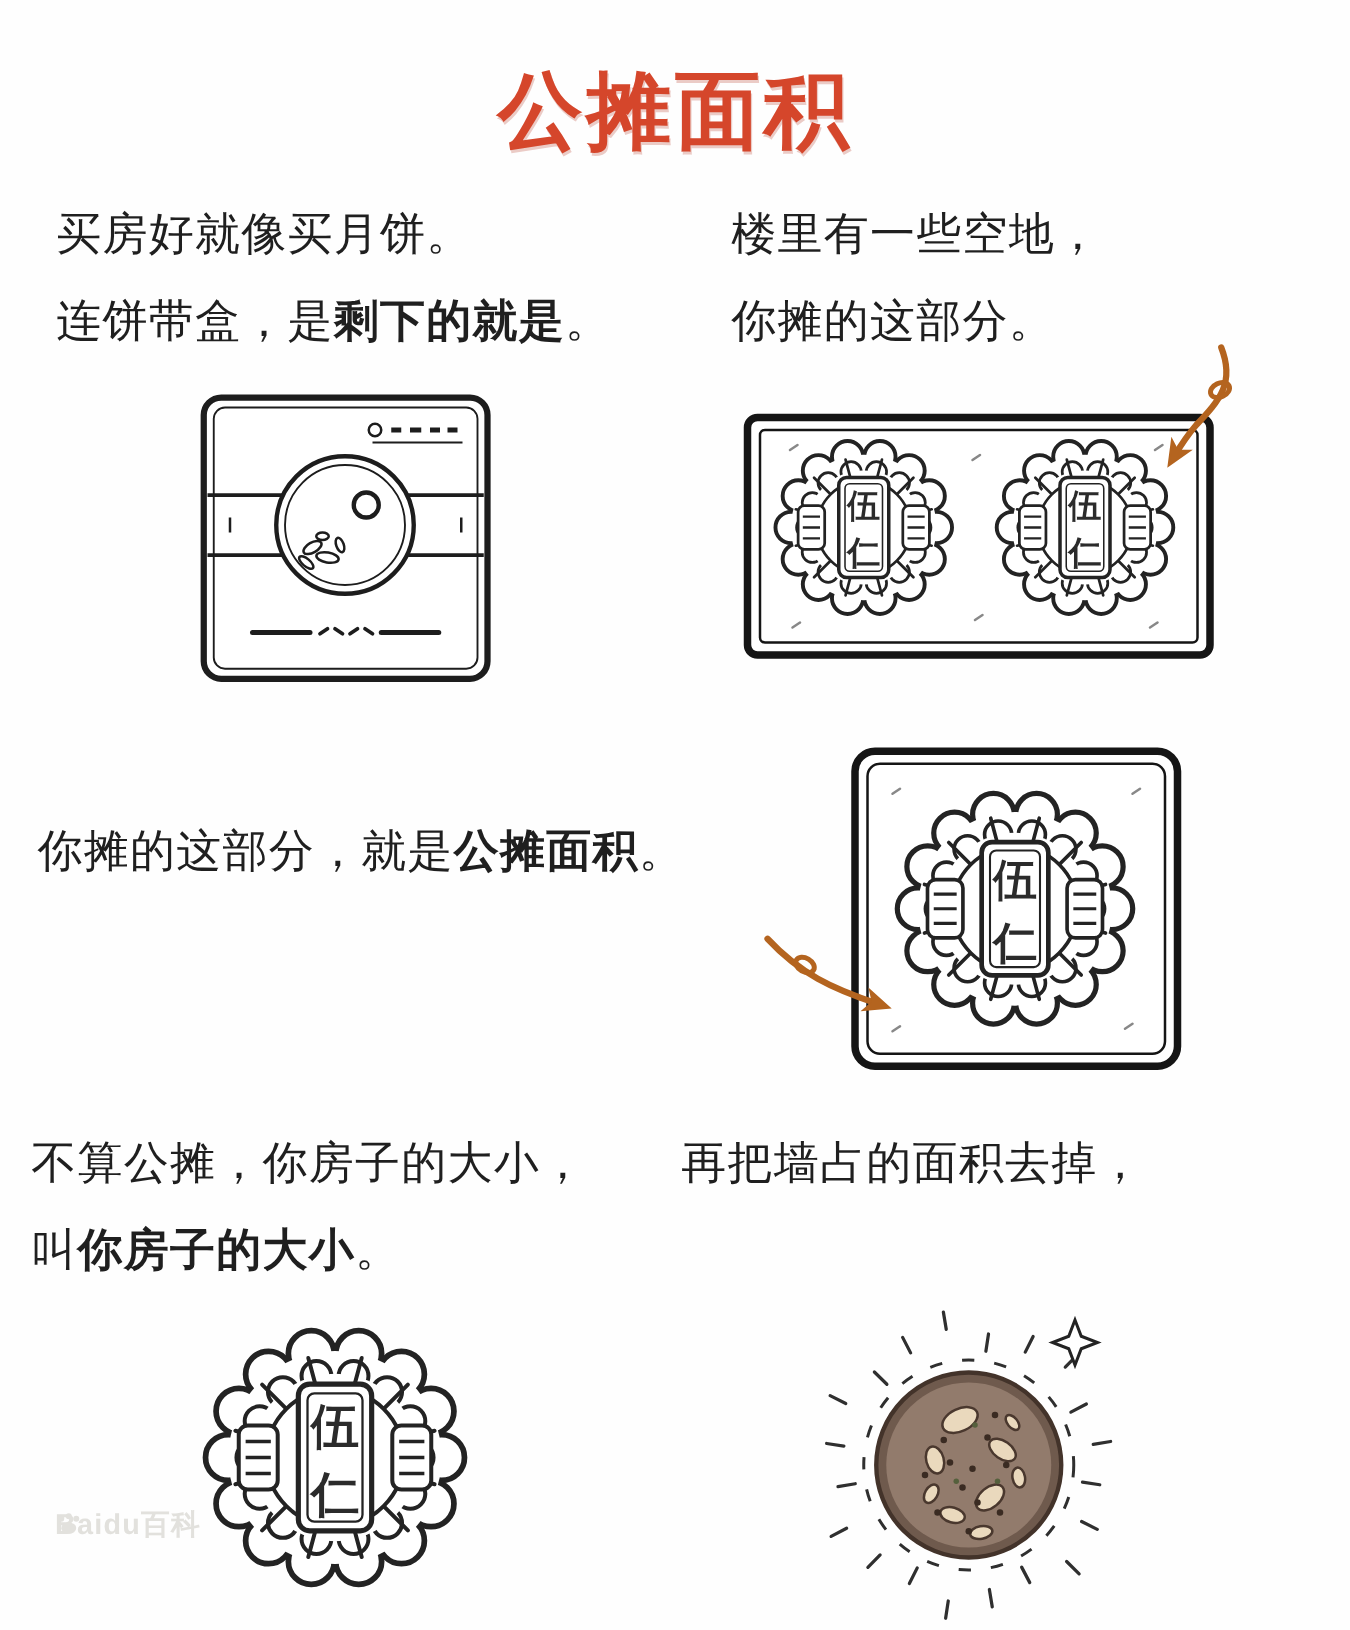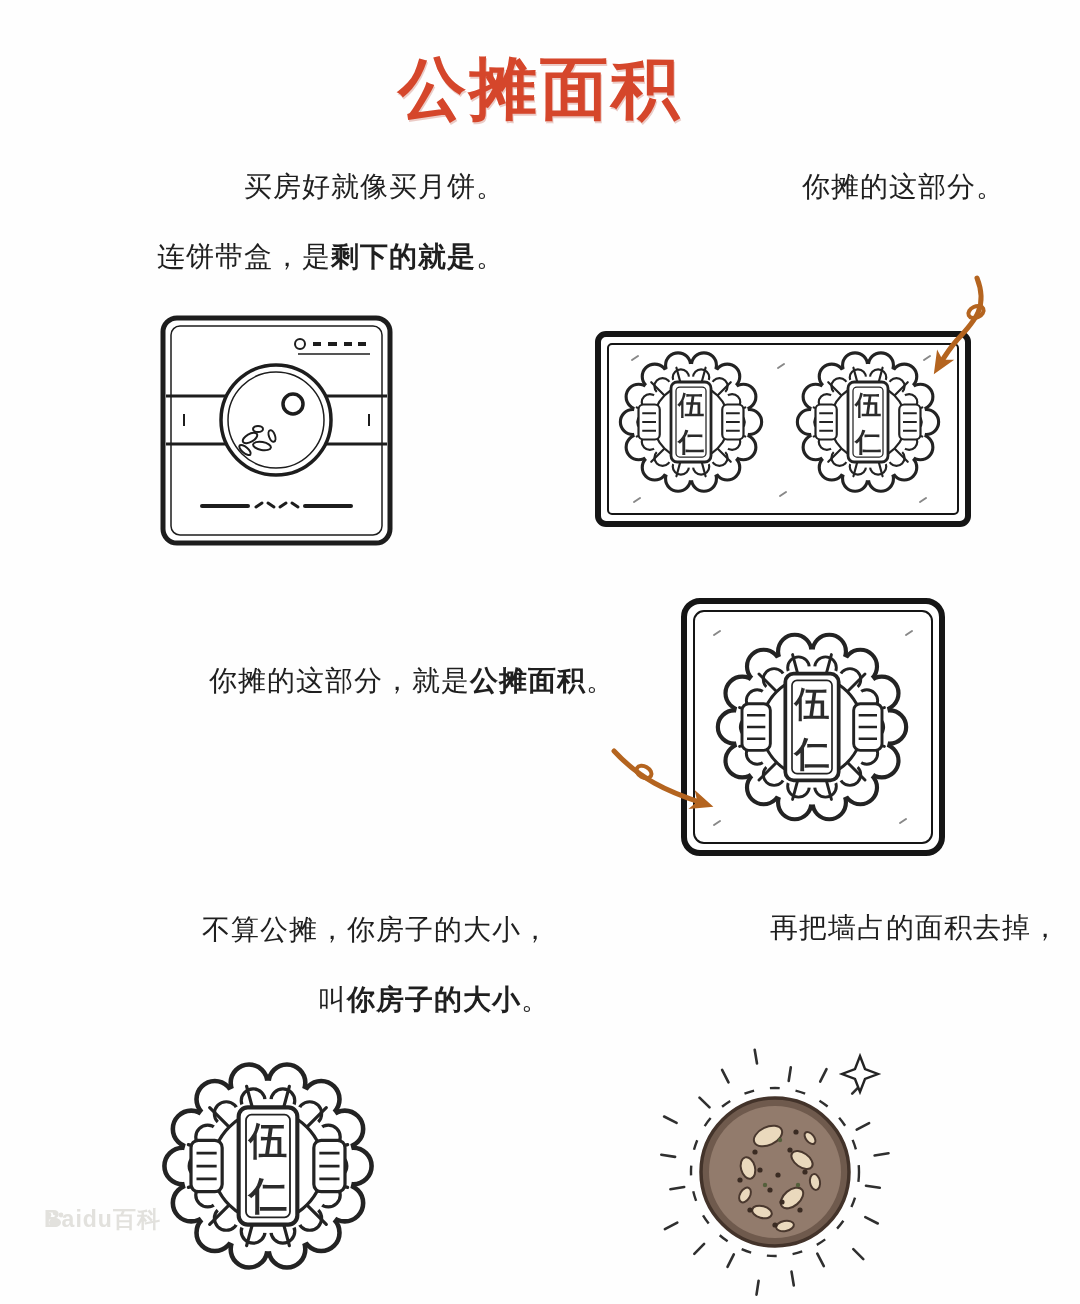--- a/index.html
+++ b/index.html
@@ -2,21 +2,21 @@
 <html lang="zh"><head>
 <meta charset="utf-8">
 <style>
   html,body{margin:0;padding:0;background:#ffffff;}
   body{width:1080px;height:1304px;position:relative;overflow:hidden;
        font-family:"Liberation Sans","DejaVu Sans",sans-serif;color:#1f1f1f;}
   .page{position:absolute;inset:0;background:#fefefe;}
   .title{position:absolute;left:0;top:44px;width:1080px;margin:0;text-align:center;
          font-size:68px;font-weight:900;color:#d5462b;letter-spacing:3px;
          text-shadow:1px 2px 0 rgba(180,50,30,.25);}
-  .cap{position:absolute;text-align:right;font-size:28px;line-height:70px;
+  .cap{position:absolute;text-align:left;font-size:36px;line-height:70px;
        font-weight:500;letter-spacing:1px;white-space:nowrap;}
   .cap b{font-weight:900;}
   .cap.mid{line-height:72px;}
   svg{position:absolute;display:block;}
   .wm{position:absolute;left:44px;top:1204px;font-size:23px;letter-spacing:1px;
       color:#e2e1dd;font-weight:700;display:flex;align-items:center;gap:6px;}
 </style>
 </head>
 <body>
 
@@ -94,20 +94,21 @@
   </svg>
 
   <h1 class="title">公摊面积</h1>
 
   <div class="cap" style="left:45px;top:152px;width:460px;">
     <div><span>买房好就像买月饼。</span></div>
     <div><span>连饼带盒，是</span><b>剩下的就是</b><span>。</span></div>
   </div>
 
   <div class="cap" style="left:585px;top:152px;width:420px;">
+    <div><span>楼里有一些空地，</span></div>
     <div><span>你摊的这部分。</span></div>
   </div>
 
   <svg style="left:150px;top:308px;" width="250" height="248" viewBox="0 0 250 248">
     <rect x="13" y="10" width="227" height="225" rx="14" fill="#fff" stroke="#1d1d1d" stroke-width="5"></rect>
     <rect x="21" y="18" width="211" height="209" rx="9" fill="none" stroke="#1d1d1d" stroke-width="1.5"></rect>
     <g stroke="#1d1d1d" stroke-width="3">
       <line x1="16" y1="88" x2="237" y2="88"></line>
       <line x1="16" y1="136" x2="237" y2="136"></line>
       <line x1="34" y1="106" x2="34" y2="118" stroke-width="2"></line>
@@ -178,21 +179,21 @@
       <path d="M14,168 C40,196 66,208 102,220" marker-end="url(#ah)"></path>
       <ellipse cx="44" cy="189" rx="8" ry="5.5" transform="rotate(30 44 189)" stroke-width="4"></ellipse>
     </g>
   </svg>
 
   <div class="cap" style="left:25px;top:895px;width:525px;">
     <div><span>不算公摊，你房子的大小，</span></div>
     <div><span>叫</span><b>你房子的大小</b><span>。</span></div>
   </div>
 
-  <div class="cap" style="left:545px;top:895px;width:515px;font-family:Liberation Mono, monospace;">
+  <div class="cap" style="left:545px;top:895px;width:515px;">
     <div><span>再把墙占的面积去掉，</span></div>
   </div>
 
   <svg style="left:158px;top:1056px;" width="220" height="220" viewBox="0 0 220 220">
     <use href="#mooncake" x="0" y="0" width="220" height="220"></use>
   </svg>
 
   <svg style="left:650px;top:1040px;" width="260" height="260" viewBox="0 0 260 260">
     <g id="glow" stroke="#2f2f2f" stroke-width="2.6" stroke-linecap="round">
         <line x1="216.0" y1="145.7" x2="229.8" y2="147.8"></line>

